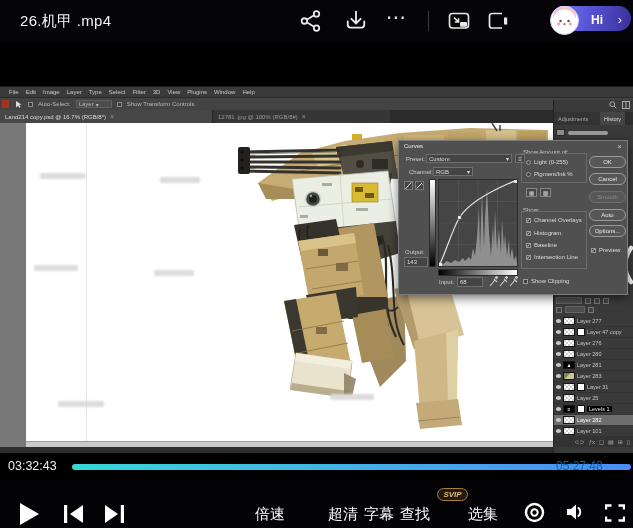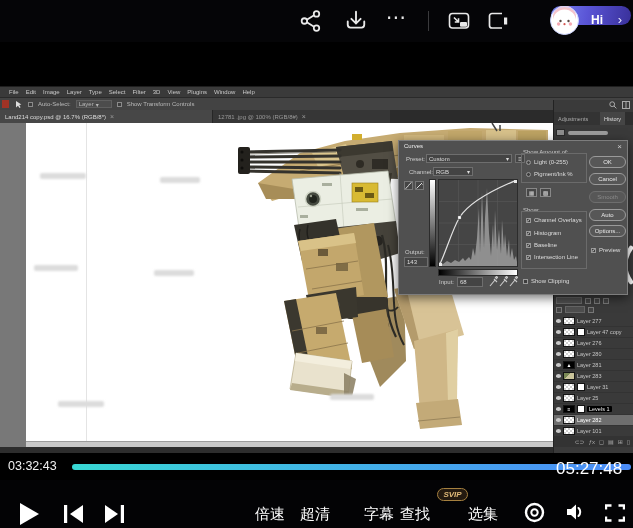--- a/index.html
+++ b/index.html
@@ -7,21 +7,21 @@
   .stage{position:relative;width:633px;height:528px;background:#000;overflow:hidden;
          font-family:"Liberation Sans","DejaVu Sans",sans-serif;color:#fff;}
   .abs{position:absolute;}
 
   
   .titlebar{position:absolute;left:0;top:0;width:633px;height:42px;background:#050507;}
   .vtitle{position:absolute;left:20px;top:12px;font-size:15px;color:#f2f2f2;letter-spacing:.3px;}
   .tico{position:absolute;top:10px;width:22px;height:22px;cursor:pointer;}
   .tdivider{position:absolute;left:428px;top:11px;width:1px;height:20px;background:#3a3a3c;}
   .more{position:absolute;left:386px;top:5px;font-size:20px;color:#e8e8e8;letter-spacing:1px;}
-  .pill{position:absolute;left:551px;top:6px;width:80px;height:19px;border-radius:15px;
+  .pill{position:absolute;left:551px;top:6px;width:80px;height:25px;border-radius:15px;
         background:linear-gradient(100deg,#7b87f2 0%,#5a55d6 45%,#39309a 100%);}
   .pill .av{position:absolute;left:-1px;top:0px;width:29px;height:29px;}
   .pill .hi{position:absolute;left:40px;top:7px;font-size:12px;color:#fff;font-weight:bold;}
   .pill .arr{position:absolute;right:9px;top:6px;font-size:13px;color:#e8e8ff;}
 
   
   .video{position:absolute;left:0;top:42px;width:633px;height:438px;background:#000;}
 
   
   .ps{position:absolute;left:0;top:44px;width:633px;height:367px;background:#3c3c3c;font-size:6px;color:#c8c8c8;}
@@ -102,36 +102,37 @@
   .cv-gsz{width:11px;height:9px;border:1px solid #888;background:#474747;color:#ccc;font-size:6px;line-height:9px;
           text-align:center;display:inline-block;}
 
   
   .edgearrow{position:absolute;right:0;top:203px;width:16px;height:40px;cursor:pointer;}
 
   
   .timecur{position:absolute;left:8px;top:459px;font-size:12.5px;color:#f0f0f0;}
   .pbar{position:absolute;left:72px;top:464px;width:559px;height:6px;border-radius:3px;
         background:linear-gradient(90deg,#38d8d4 0%,#41b5e6 45%,#4b8cf8 100%);cursor:pointer;}
-  .timetotal{position:absolute;left:556px;top:459px;font-size:17px;color:#ffffff;z-index:5;}
+  .timetotal{position:absolute;left:556px;top:459px;font-size:12px;color:#0369a1;z-index:5;}
 
   
   .controls{position:absolute;left:0;top:480px;width:633px;height:48px;background:#030305;}
   .cbtn{position:absolute;cursor:pointer;}
   .ctext{position:absolute;top:25px;font-size:15px;color:#fefefe;cursor:pointer;white-space:nowrap;}
   .svip{position:absolute;left:437px;top:8px;width:31px;height:13px;background:#241a10;border:1px solid #a5803f;
         border-radius:7px;display:flex;align-items:center;justify-content:center;
         font-size:8px;font-style:italic;font-weight:bold;color:#e0ba79;}
 </style>
 </head>
 <body>
 
 <div class="stage">
 
   <div class="titlebar">
+    <span class="vtitle">26.机甲 .mp4</span>
 
     <svg class="tico" style="left:300px" viewBox="0 0 20 20">
       <g stroke="#e9e9e9" stroke-width="1.6" fill="none">
         <circle cx="4" cy="10" r="2.5"></circle>
           <circle cx="15" cy="3.6" r="2.5"></circle>
           <circle cx="15" cy="16.4" r="2.5"></circle>
         <path d="M6.2,8.9 L12.8,4.7 M6.2,11.1 L12.8,15.3"></path>
       </g>
     </svg>
 
@@ -588,21 +589,21 @@
     <svg class="cbtn" style="left:64px;top:25px" width="20" height="18" viewBox="0 0 20 18">
       <rect x="0" y="0" width="3.2" height="18" fill="#fff"></rect>
       <polygon points="19,0 19,18 6,9" fill="#fff"></polygon>
     </svg>
     <svg class="cbtn" style="left:104px;top:25px" width="20" height="18" viewBox="0 0 20 18">
       <polygon points="1,0 1,18 14,9" fill="#fff"></polygon>
       <rect x="16.8" y="0" width="3.2" height="18" fill="#fff"></rect>
     </svg>
 
     <span class="ctext" style="left:255px">倍速</span>
-    <span class="ctext" style="left:300px">超清</span>
+    <span class="ctext" style="left:328px">超清</span>
     <span class="ctext" style="left:364px">字幕</span>
     <span class="ctext" style="left:400px">查找</span>
     <span class="ctext" style="left:468px">选集</span>
     <span class="svip">SVIP</span>
 
     <svg class="cbtn" style="left:524px;top:22px" width="21" height="21" viewBox="0 0 21 21">
       <circle cx="10.5" cy="10.5" r="8.5" fill="none" stroke="#fff" stroke-width="2.4"></circle>
       <circle cx="10.5" cy="10.5" r="3.2" fill="none" stroke="#fff" stroke-width="2"></circle>
     </svg>
     <svg class="cbtn" style="left:565px;top:23px" width="20" height="18" viewBox="0 0 16 18">

